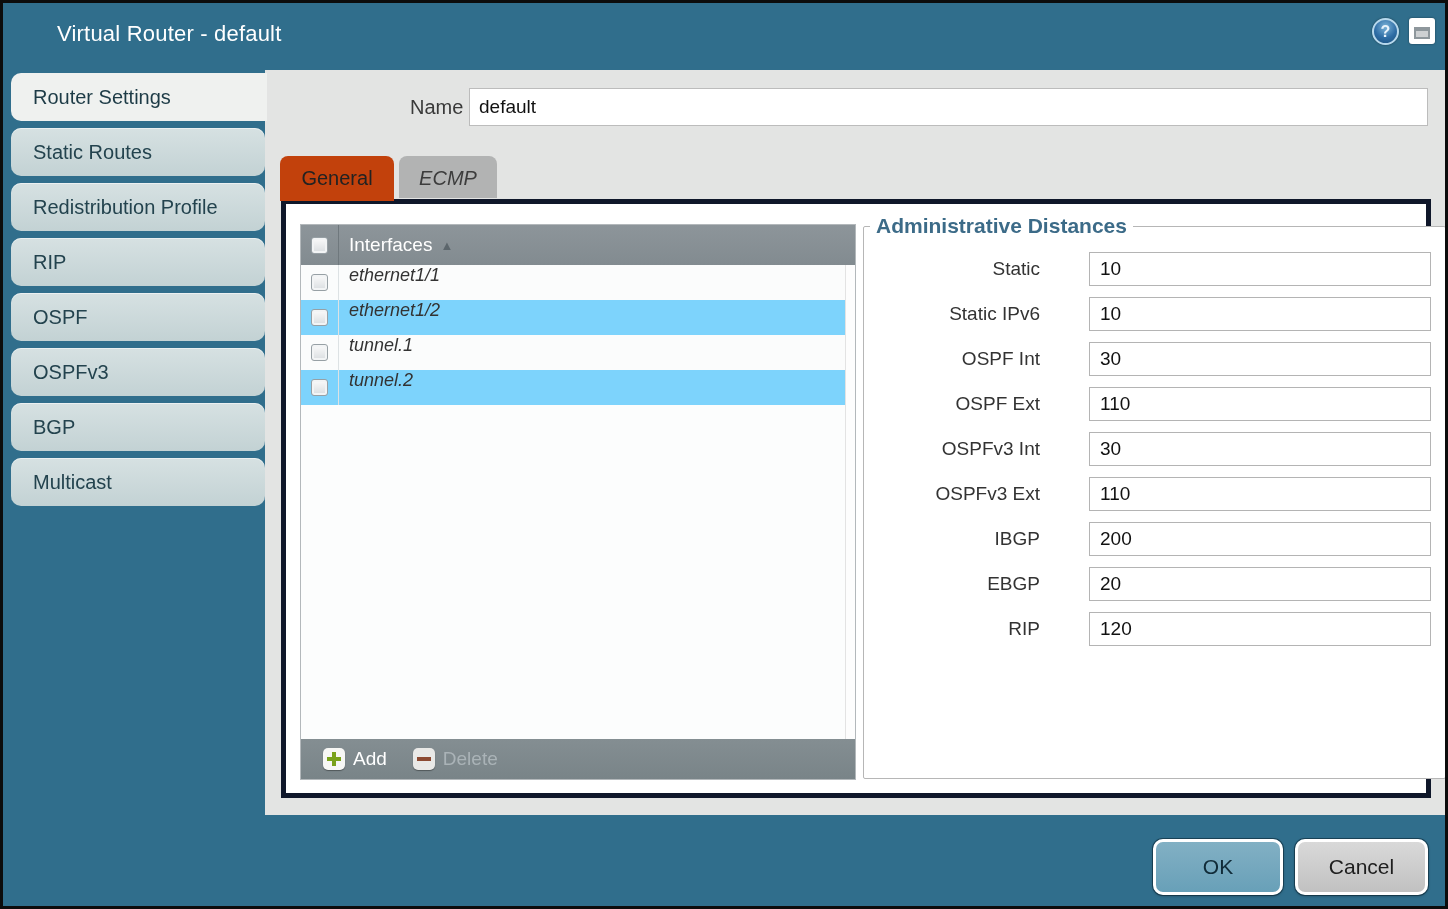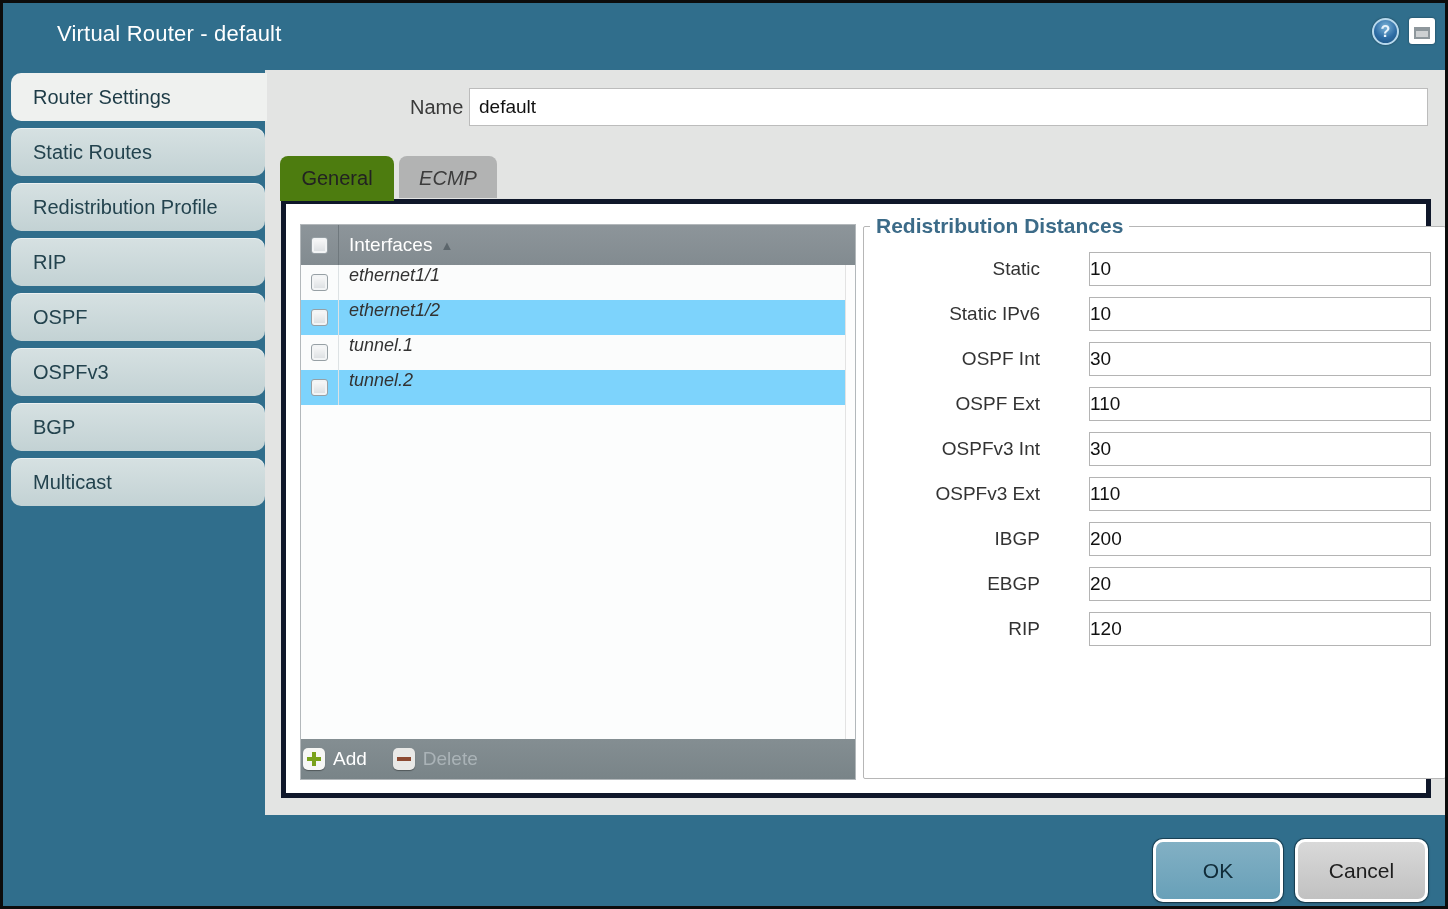--- a/index.html
+++ b/index.html
@@ -69,21 +69,21 @@
     border: 1px solid #bcbcbc; background: #ffffff;
     font-size: 19px; padding: 0 9px; color: #111;
     font-family: "Liberation Sans", "DejaVu Sans", sans-serif;
   }
 
   
   .tab {
     position: absolute; top: 86px; height: 45px; text-align: center;
     font-size: 20px; line-height: 44px; border-radius: 8px 8px 0 0; cursor: pointer;
   }
-  .tab.general { left: 15px; width: 114px; background: #4d7c0f; color: #222; z-index: 2; }
+  .tab.general { left: 15px; width: 114px; background: #c2410c; color: #222; z-index: 2; }
   .tab.ecmp    { left: 134px; width: 98px; height: 42px; background: #b2b3b3; color: #3c3c3c; font-style: italic; }
 
   
   .panel {
     position: absolute; left: 16px; top: 129px; width: 1150px; height: 599px;
     background: #ffffff; border: 5px solid #0f172a; z-index: 1;
   }
 
   
   .itable {
@@ -117,21 +117,21 @@
   .irow .rlabel { margin-left: 10px; }
   .irow.odd { background: #fbfcfc; }
   .irow.even { background: #7dd3fc; }
   .scroll-track {
     position: absolute; right: 0; top: 40px; bottom: 40px; width: 10px;
     background: #fdfdfd; border-left: 1px solid #e3e3e3;
   }
   .itable-footer {
     position: absolute; left: 0; right: 0; bottom: 0; height: 40px;
     background: linear-gradient(#848e92, #798488);
-    display: flex; align-items: center; padding-left: 2px;
+    display: flex; align-items: center; padding-left: 22px;
   }
   .tbl-btn { display: flex; align-items: center; margin-right: 26px; cursor: pointer; }
   .tbl-btn .icon-box {
     width: 22px; height: 22px; border-radius: 5px; background: #f7f7f5;
     display: flex; align-items: center; justify-content: center;
     box-shadow: 0 1px 1px rgba(0,0,0,0.35); margin-right: 8px;
   }
   .tbl-btn.add .btn-label { color: #ffffff; font-size: 19px; }
   .tbl-btn.delete { cursor: default; }
   .tbl-btn.delete .icon-box { background: #e9e9e7; }
@@ -147,27 +147,27 @@
     color: #3c6b88; font-weight: bold; font-size: 21px;
     margin-left: 6px; padding: 0 6px;
   }
   .ad-row { display: flex; align-items: center; margin-bottom: 11px; gap: 39px; }
   .ad-label {
     width: 186px; text-align: right; padding-right: 10px;
     color: #333; font-size: 19px; flex: none;
   }
   .ad-input {
     width: 342px; height: 34px; border: 1px solid #b4b4b4; background: #fff;
-    font-size: 19px; padding: 0 0; color: #111;
+    font-size: 19px; padding: 0 10px; color: #111;
     font-family: "Liberation Sans", "DejaVu Sans", sans-serif;
   }
 
   
   .btn {
-    position: absolute; top: 836px; height: 63px; border-radius: 10px;
+    position: absolute; top: 836px; height: 56px; border-radius: 10px;
     border: 3px solid #ffffff; font-size: 21px; cursor: pointer;
     font-family: "Liberation Sans", "DejaVu Sans", sans-serif;
     box-shadow: 0 0 0 1px rgba(10,35,48,0.55), 0 1px 3px rgba(0,0,0,0.35);
   }
   .btn.ok {
     left: 1150px; width: 130px;
     background: linear-gradient(#82b0c4, #68a0b8);
     color: #102b38;
   }
   .btn.cancel {
@@ -265,21 +265,21 @@
               <svg width="14" height="14" viewBox="0 0 14 14">
                 <rect x="0" y="5" width="14" height="4" fill="#8c4a32"></rect>
               </svg>
             </div>
             <span class="btn-label">Delete</span>
           </div>
         </div>
       </div>
 
       <fieldset class="ad-fieldset">
-        <legend>Redistribution Distances</legend>
+        <legend>Administrative Distances</legend>
 
         <div class="ad-row">
           <span class="ad-label">Static</span>
           <input class="ad-input" type="text" value="10" style="">
         </div>
         <div class="ad-row">
           <span class="ad-label">Static IPv6</span>
           <input class="ad-input" type="text" value="10" style="">
         </div>
         <div class="ad-row">

